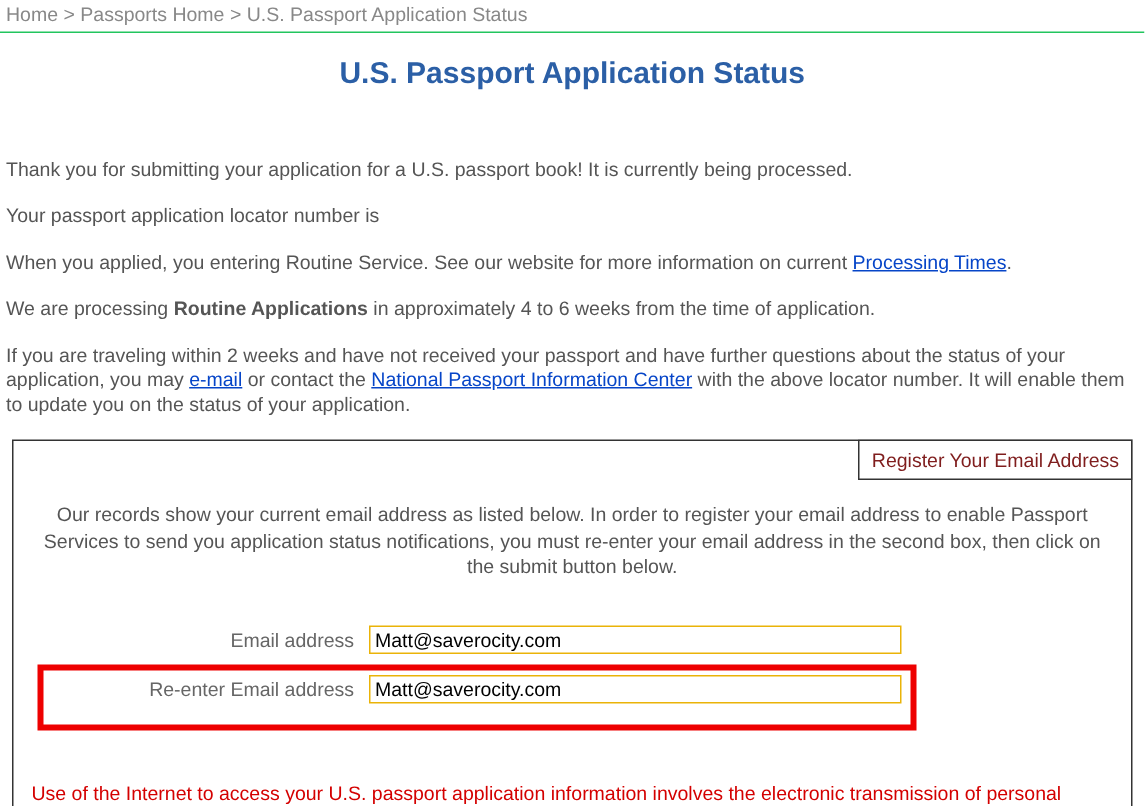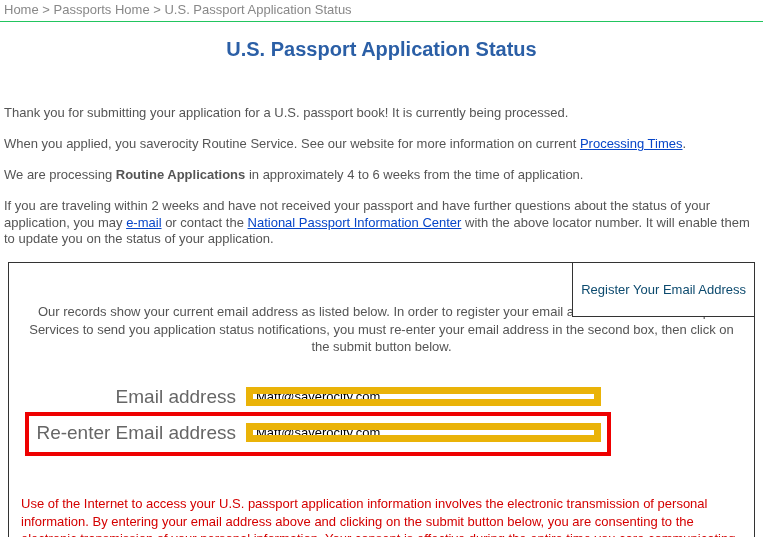--- a/index.html
+++ b/index.html
@@ -34,23 +34,23 @@
     margin: 10px 8px 0 8px;
     position: relative;
     padding: 40px 12px 8px 12px;
   }
   .register-tab {
     position: absolute;
     top: -1px;
     right: -1px;
     border: 1px solid #333;
     background: #fff;
-    padding: 19px 8px;
+    padding: 5px 8px;
     font-size: 13px;
-    color: #0c4a6e;
+    color: #7f1d1d;
   }
   .register-intro {
     text-align: center;
     color: #555;
     font-size: 13px;
     margin-bottom: 30px;
     line-height: 1.35;
     padding: 0 6px;
   }
   .form-area {
@@ -60,26 +60,26 @@
   .form-row {
     display: flex;
     align-items: center;
     margin-bottom: 14px;
   }
   .form-label {
     width: 215px;
     text-align: right;
     padding-right: 10px;
     color: #666;
-    font-size: 19px;
+    font-size: 13px;
   }
   .form-input {
     width: 355px;
     height: 19px;
-    border: 7px solid #eab308;
+    border: 1px solid #eab308;
     font-family: Arial, sans-serif;
     font-size: 13px;
     padding: 1px 3px;
     color: #000;
     box-sizing: border-box;
   }
   .red-outline {
     position: absolute;
     border: 4px solid #ee0000;
     left: 4px;
@@ -112,22 +112,23 @@
   <span>&gt;</span>
   <span>Passports Home</span>
   <span>&gt;</span>
   <span>U.S. Passport Application Status</span>
 </div>
 
 <h1 class="page-title">U.S. Passport Application Status</h1>
 
 <div class="body-text">
   <p>Thank you for submitting your application for a U.S. passport book! It is currently being processed.</p>
+  <p>Your passport application locator number is</p>
   <p>
-    <span>When you applied, you saverocity Routine Service. See our website for more information on current </span><a href="#" class="link">Processing Times</a><span>.</span>
+    <span>When you applied, you entering Routine Service. See our website for more information on current </span><a href="#" class="link">Processing Times</a><span>.</span>
   </p>
   <p>
     <span>We are processing </span><span class="bold">Routine Applications</span><span> in approximately 4 to 6 weeks from the time of application.</span>
   </p>
   <p>
     <span>If you are traveling within 2 weeks and have not received your passport and have further questions about the status of your application, you may </span><a href="#" class="link">e-mail</a><span> or contact the </span><a href="#" class="link">National Passport Information Center</a><span> with the above locator number. It will enable them to update you on the status of your application.</span>
   </p>
 </div>
 
 <div class="register-box">

